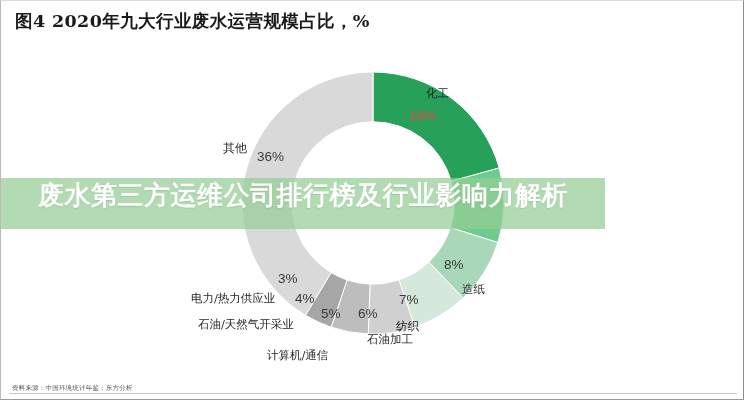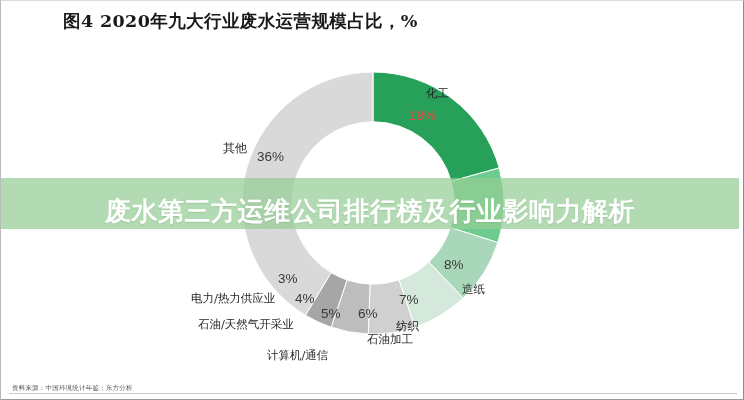--- a/index.html
+++ b/index.html
@@ -17,21 +17,21 @@
     border-left:1px solid #b9b9b9;
     border-right:1px solid #8c8c8c;
     border-top:1px solid #dcdcdc;
     border-bottom:1px solid #9a9a9a;
   }
   
   #chart-title{
     position:absolute;left:14px;top:8px;
     font-family:"DejaVu Serif","Liberation Serif",serif;
     font-size:17.5px;font-weight:700;color:#1a1a1a;
-    letter-spacing:0.4px;white-space:nowrap;margin-left:48px;
+    letter-spacing:0.4px;white-space:nowrap;
   }
   
   #donut-wrap{
     position:absolute;left:228px;top:58px;
     width:288px;height:288px;
   }
   #donut-svg{display:block;width:288px;height:288px;}
   
   .lbl{
     position:absolute;white-space:nowrap;
@@ -42,23 +42,23 @@
     font-family:"Liberation Sans","DejaVu Sans",sans-serif;
     font-size:13.5px;font-weight:400;
   }
   .lbl.pct.onwhite{color:#3a3a3a;}
   .lbl.pct.ondark{color:#ef4444;}
   .lbl.name{font-size:11.5px;text-align:center;}
   .lbl.name.big{font-size:12px;}
   
   #banner{
     position:absolute;left:0;top:177px;
-    width:738px;height:51px;
+    width:604px;height:51px;
     background:rgba(150,205,150,0.72);
-    display:flex;align-items:flex-end;justify-content:center;
+    display:flex;align-items:flex-start;justify-content:center;
   }
   #banner-text{
     font-family:"DejaVu Sans","Liberation Sans",sans-serif;
     font-size:26px;font-weight:700;color:#ffffff;
     letter-spacing:0.5px;white-space:nowrap;
     text-shadow:0 1px 1px rgba(120,170,120,0.35);
   }
   
   #footer-rule{
     position:absolute;left:8px;top:392px;width:728px;height:1px;

